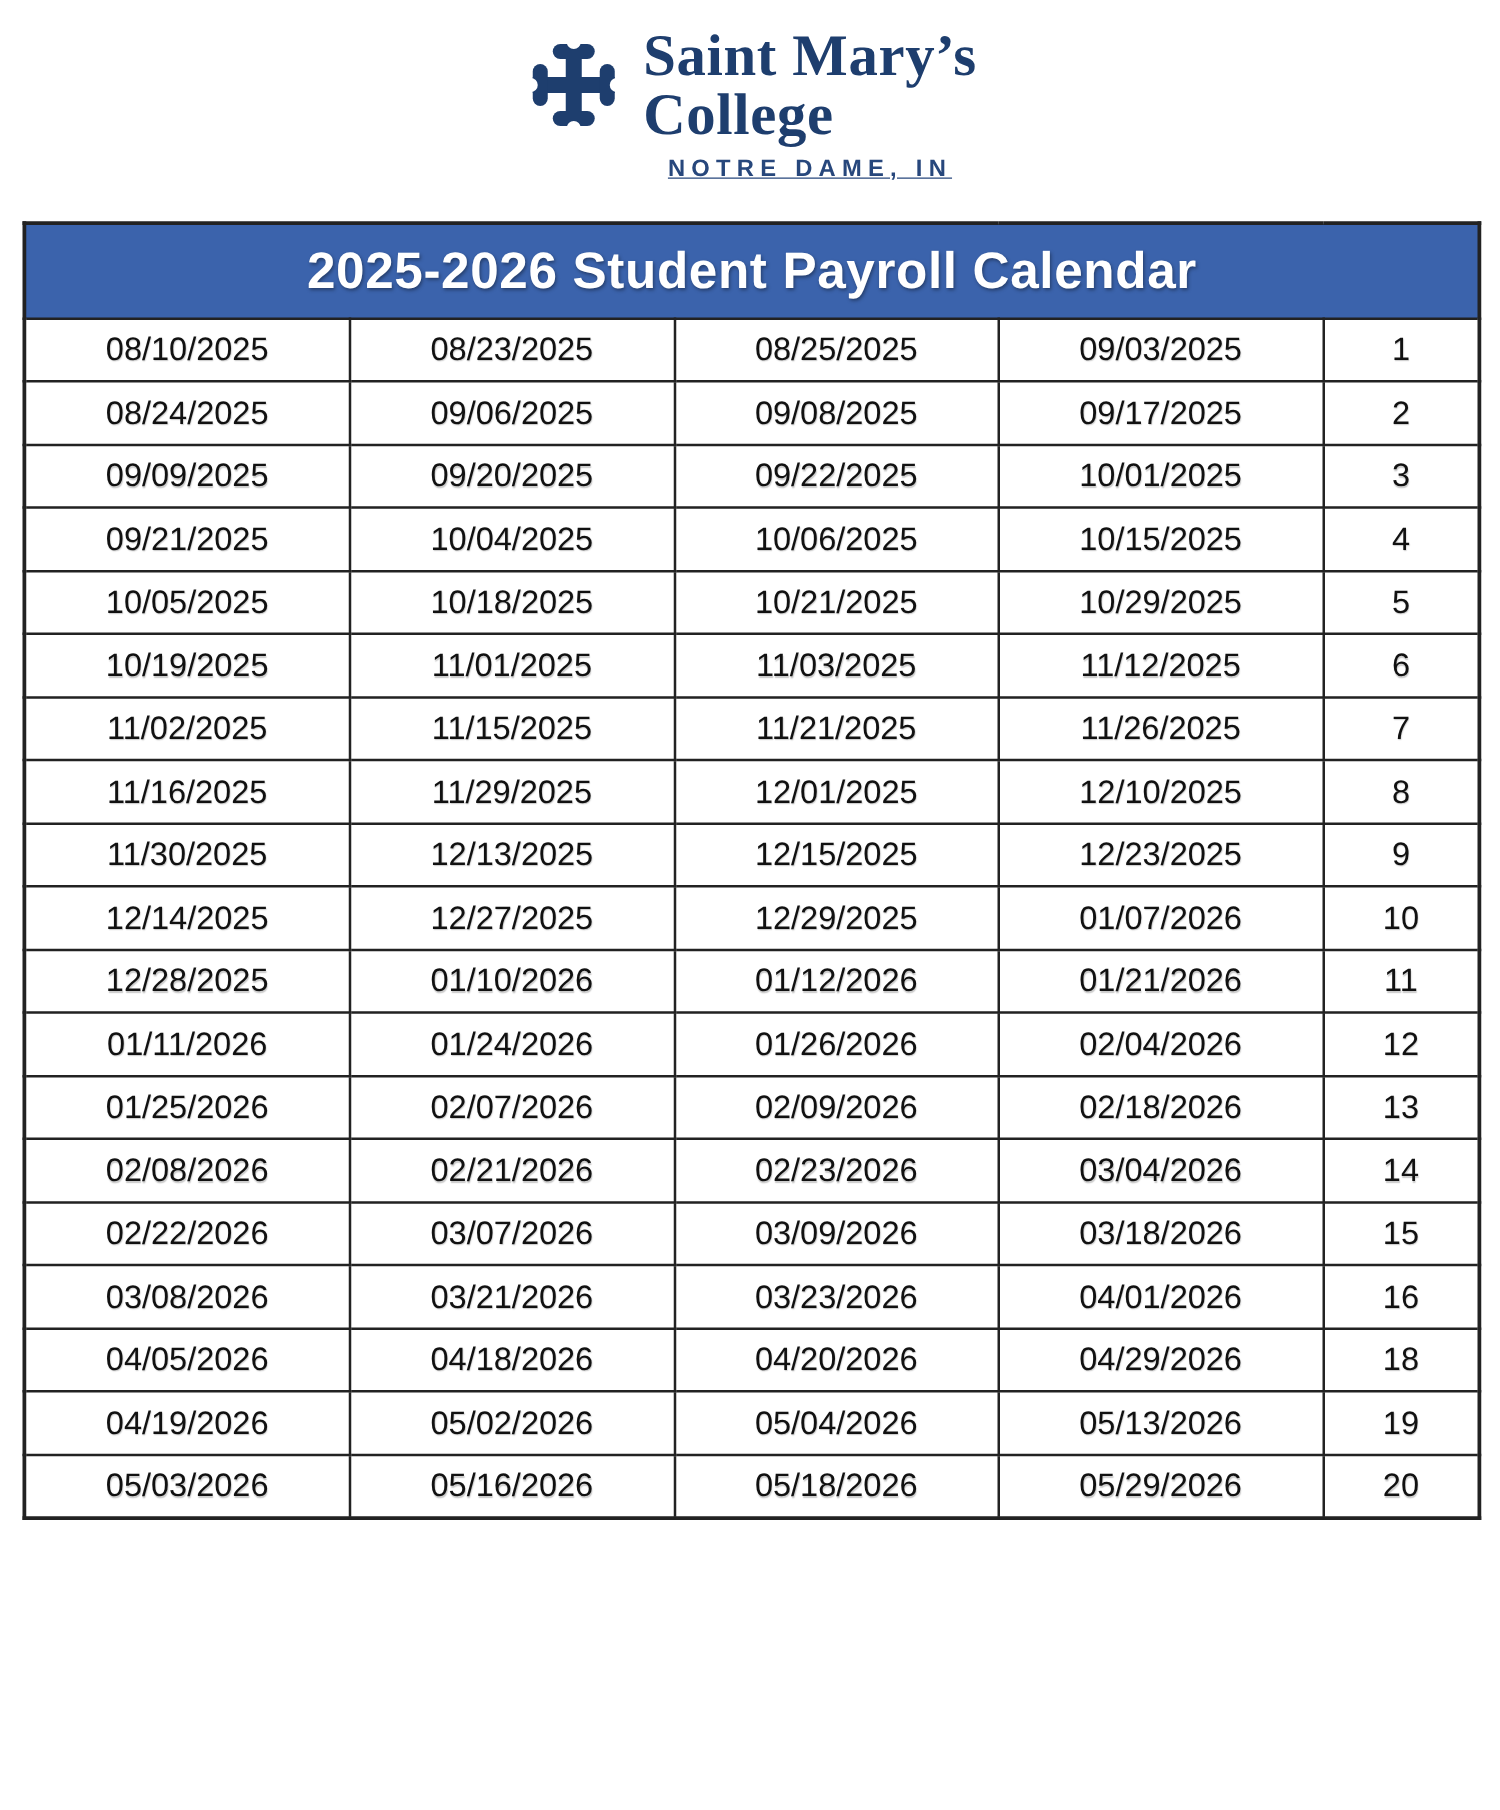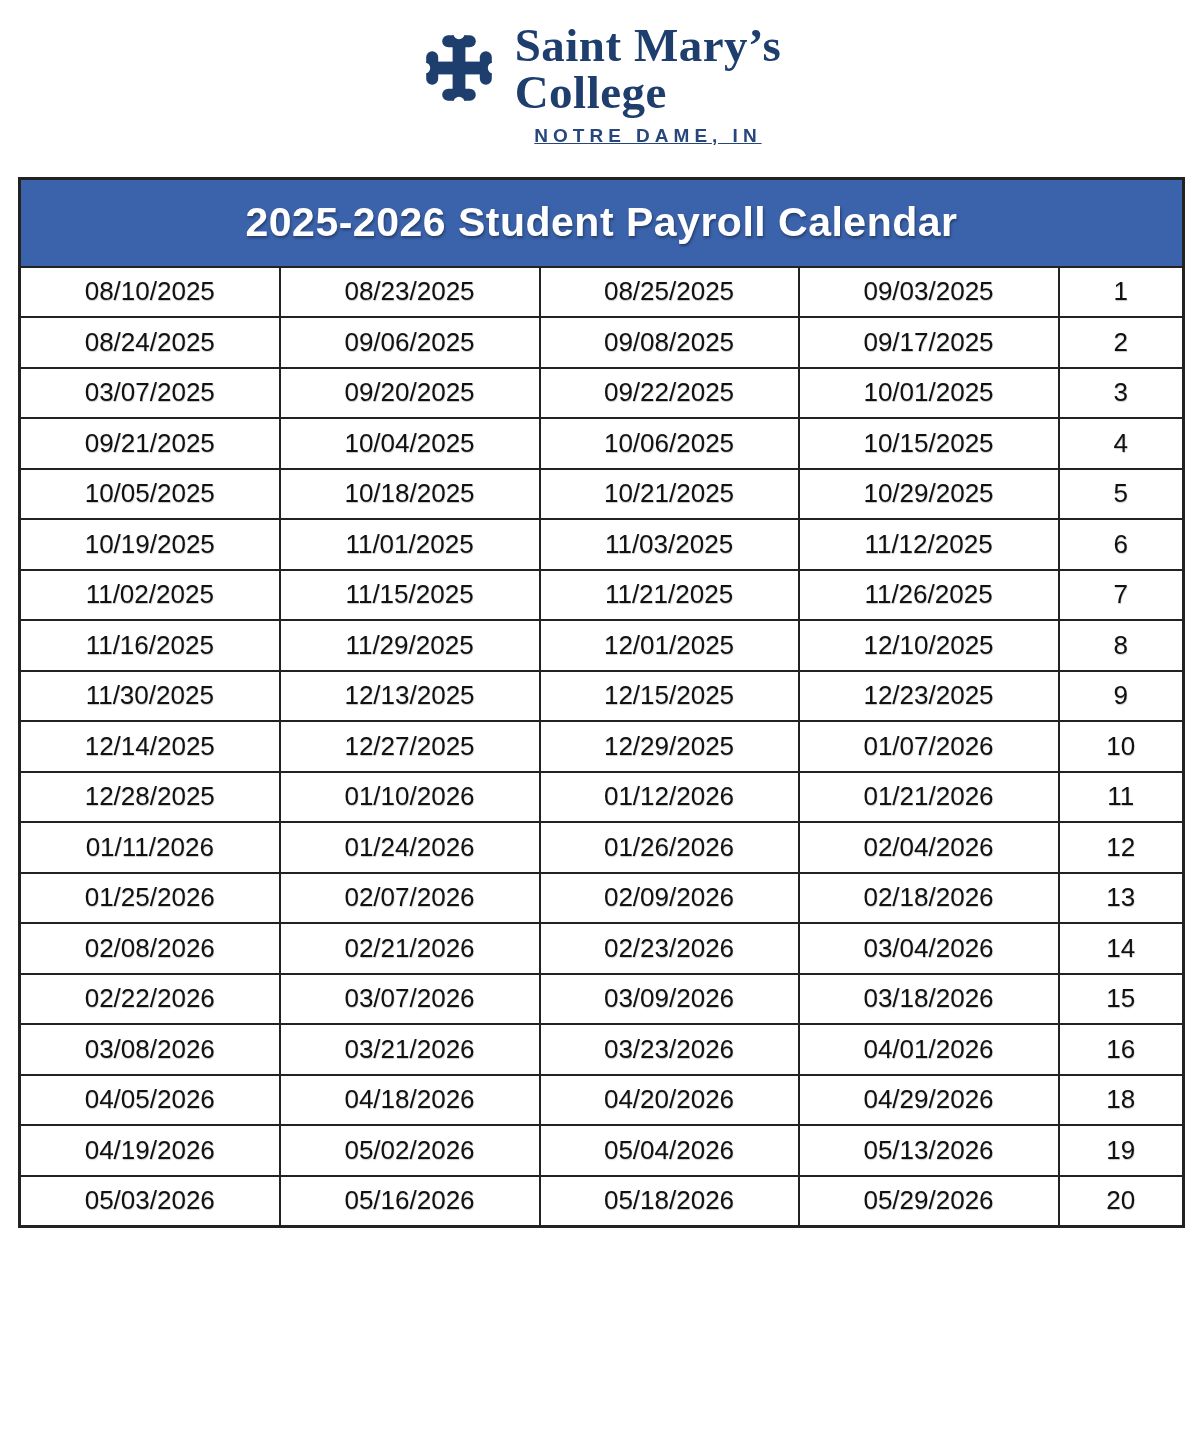--- a/index.html
+++ b/index.html
@@ -65,21 +65,21 @@
   .calendar-table td {
     border: 2px solid #222222;
     text-align: center;
     vertical-align: middle;
   }
   .title-cell {
     background: #3b63ac;
     color: #ffffff;
     font-size: 41px;
     font-weight: bold;
-    height: 88px;
+    height: 76px;
     letter-spacing: 0.5px;
     text-shadow: 1px 2px 3px rgba(0,0,0,0.38);
   }
   .col-header {
     background: #3b63ac;
     color: #ffffff;
     font-size: 29px;
     font-weight: bold;
     height: 92px;
     line-height: 1.35;
@@ -145,21 +145,21 @@
         <td>1</td>
       </tr>
       <tr>
         <td>08/24/2025</td>
         <td>09/06/2025</td>
         <td>09/08/2025</td>
         <td>09/17/2025</td>
         <td>2</td>
       </tr>
       <tr>
-        <td>03/07/2025</td>
+        <td>09/09/2025</td>
         <td>09/20/2025</td>
         <td>09/22/2025</td>
         <td>10/01/2025</td>
         <td>3</td>
       </tr>
       <tr>
         <td>09/21/2025</td>
         <td>10/04/2025</td>
         <td>10/06/2025</td>
         <td>10/15/2025</td>

